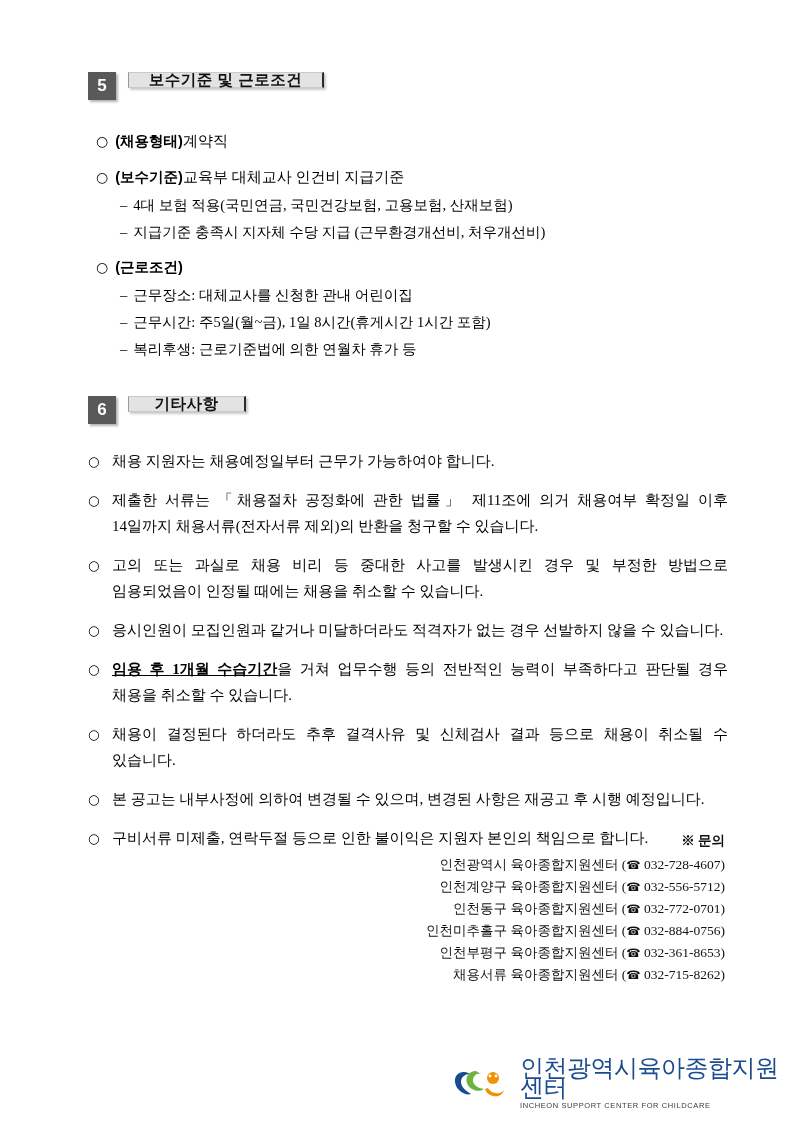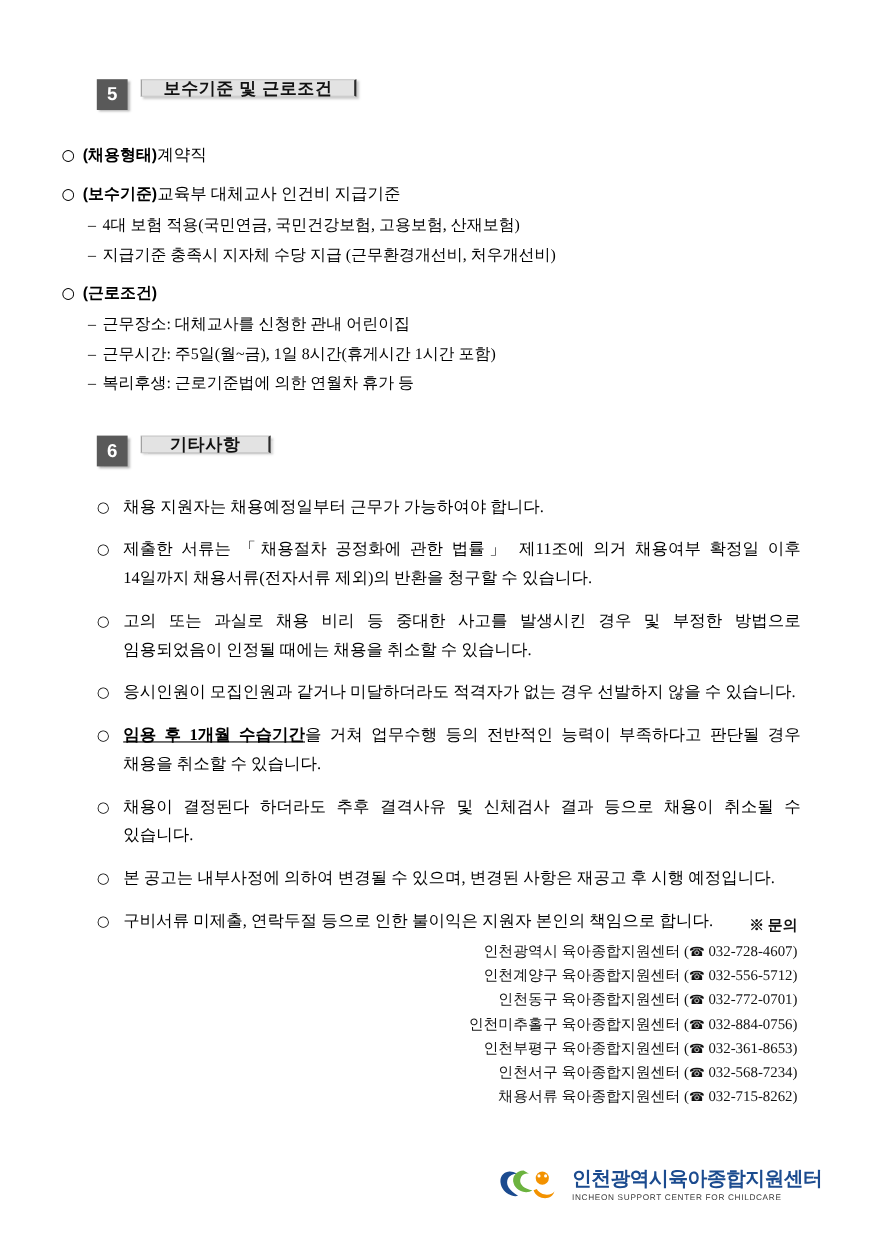--- a/index.html
+++ b/index.html
@@ -65,21 +65,21 @@
 
   
   .block5 {
     position: absolute;
     left: 0;
     top: 72px;
     width: 793px;
   }
   .b5-list {
     margin-top: 26px;
-    margin-left: 56px;
+    margin-left: 96px;
   }
   .b5-item {
     margin-bottom: 6px;
   }
   .b5-head {
     font-size: 15px;
     line-height: 30px;
     white-space: nowrap;
   }
   .b5-head .circ {
@@ -172,22 +172,22 @@
     align-items: center;
     gap: 10px;
   }
   .logo-mark {
     position: relative;
     width: 58px;
     height: 38px;
   }
   .logo-text-main {
     font-family: "Liberation Sans", sans-serif;
-    font-weight: bold;
-    font-size: 18px;
+    font-weight: normal;
+    font-size: 24px;
     color: #1b4b8f;
     letter-spacing: -0.5px;
     line-height: 20px;
   }
   .logo-text-sub {
     font-family: "Liberation Sans", sans-serif;
     font-size: 7.5px;
     color: #3a3a3a;
     letter-spacing: 0.6px;
     margin-top: 3px;
@@ -313,25 +313,20 @@
     </div>
     <div class="row">
       <span>인천미추홀구 육아종합지원센터</span>
       <span>(</span><span class="tel">☎</span>
       <span>032-884-0756</span><span>)</span>
     </div>
     <div class="row">
       <span>인천부평구 육아종합지원센터</span>
       <span>(</span><span class="tel">☎</span>
       <span>032-361-8653</span><span>)</span>
-    </div>
-    <div class="row">
-      <span>인천서구 육아종합지원센터</span>
-      <span>(</span><span class="tel">☎</span>
-      <span>032-568-7234</span><span>)</span>
     </div>
     <div class="row">
       <span>채용서류 육아종합지원센터</span>
       <span>(</span><span class="tel">☎</span>
       <span>032-715-8262</span><span>)</span>
     </div>
   </div>
 
   <div class="logo-wrap">
     <div class="logo-mark">

